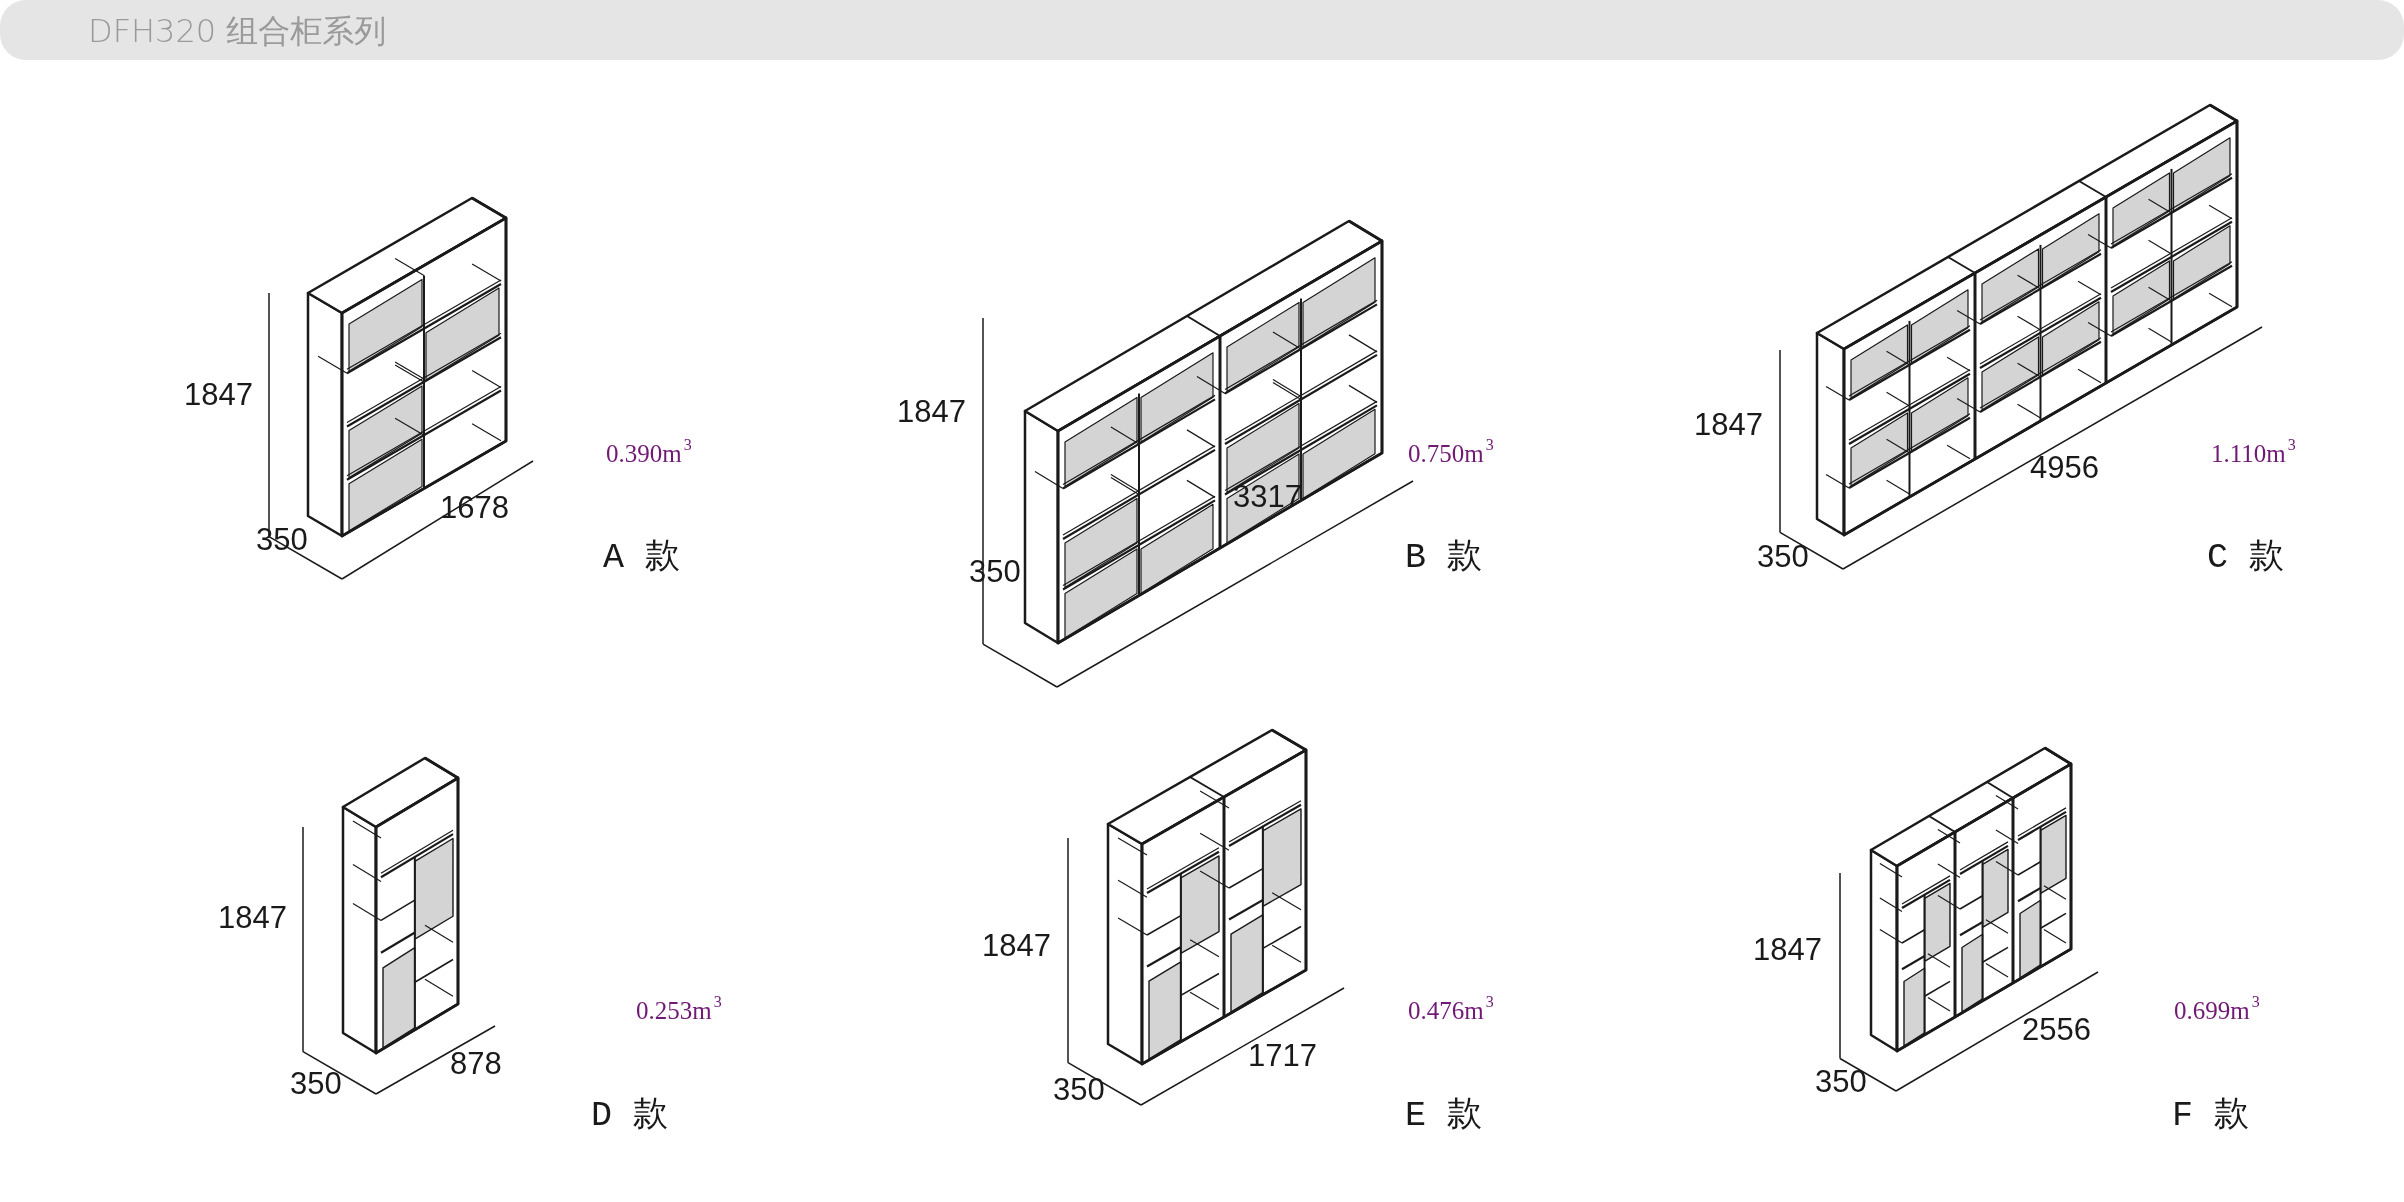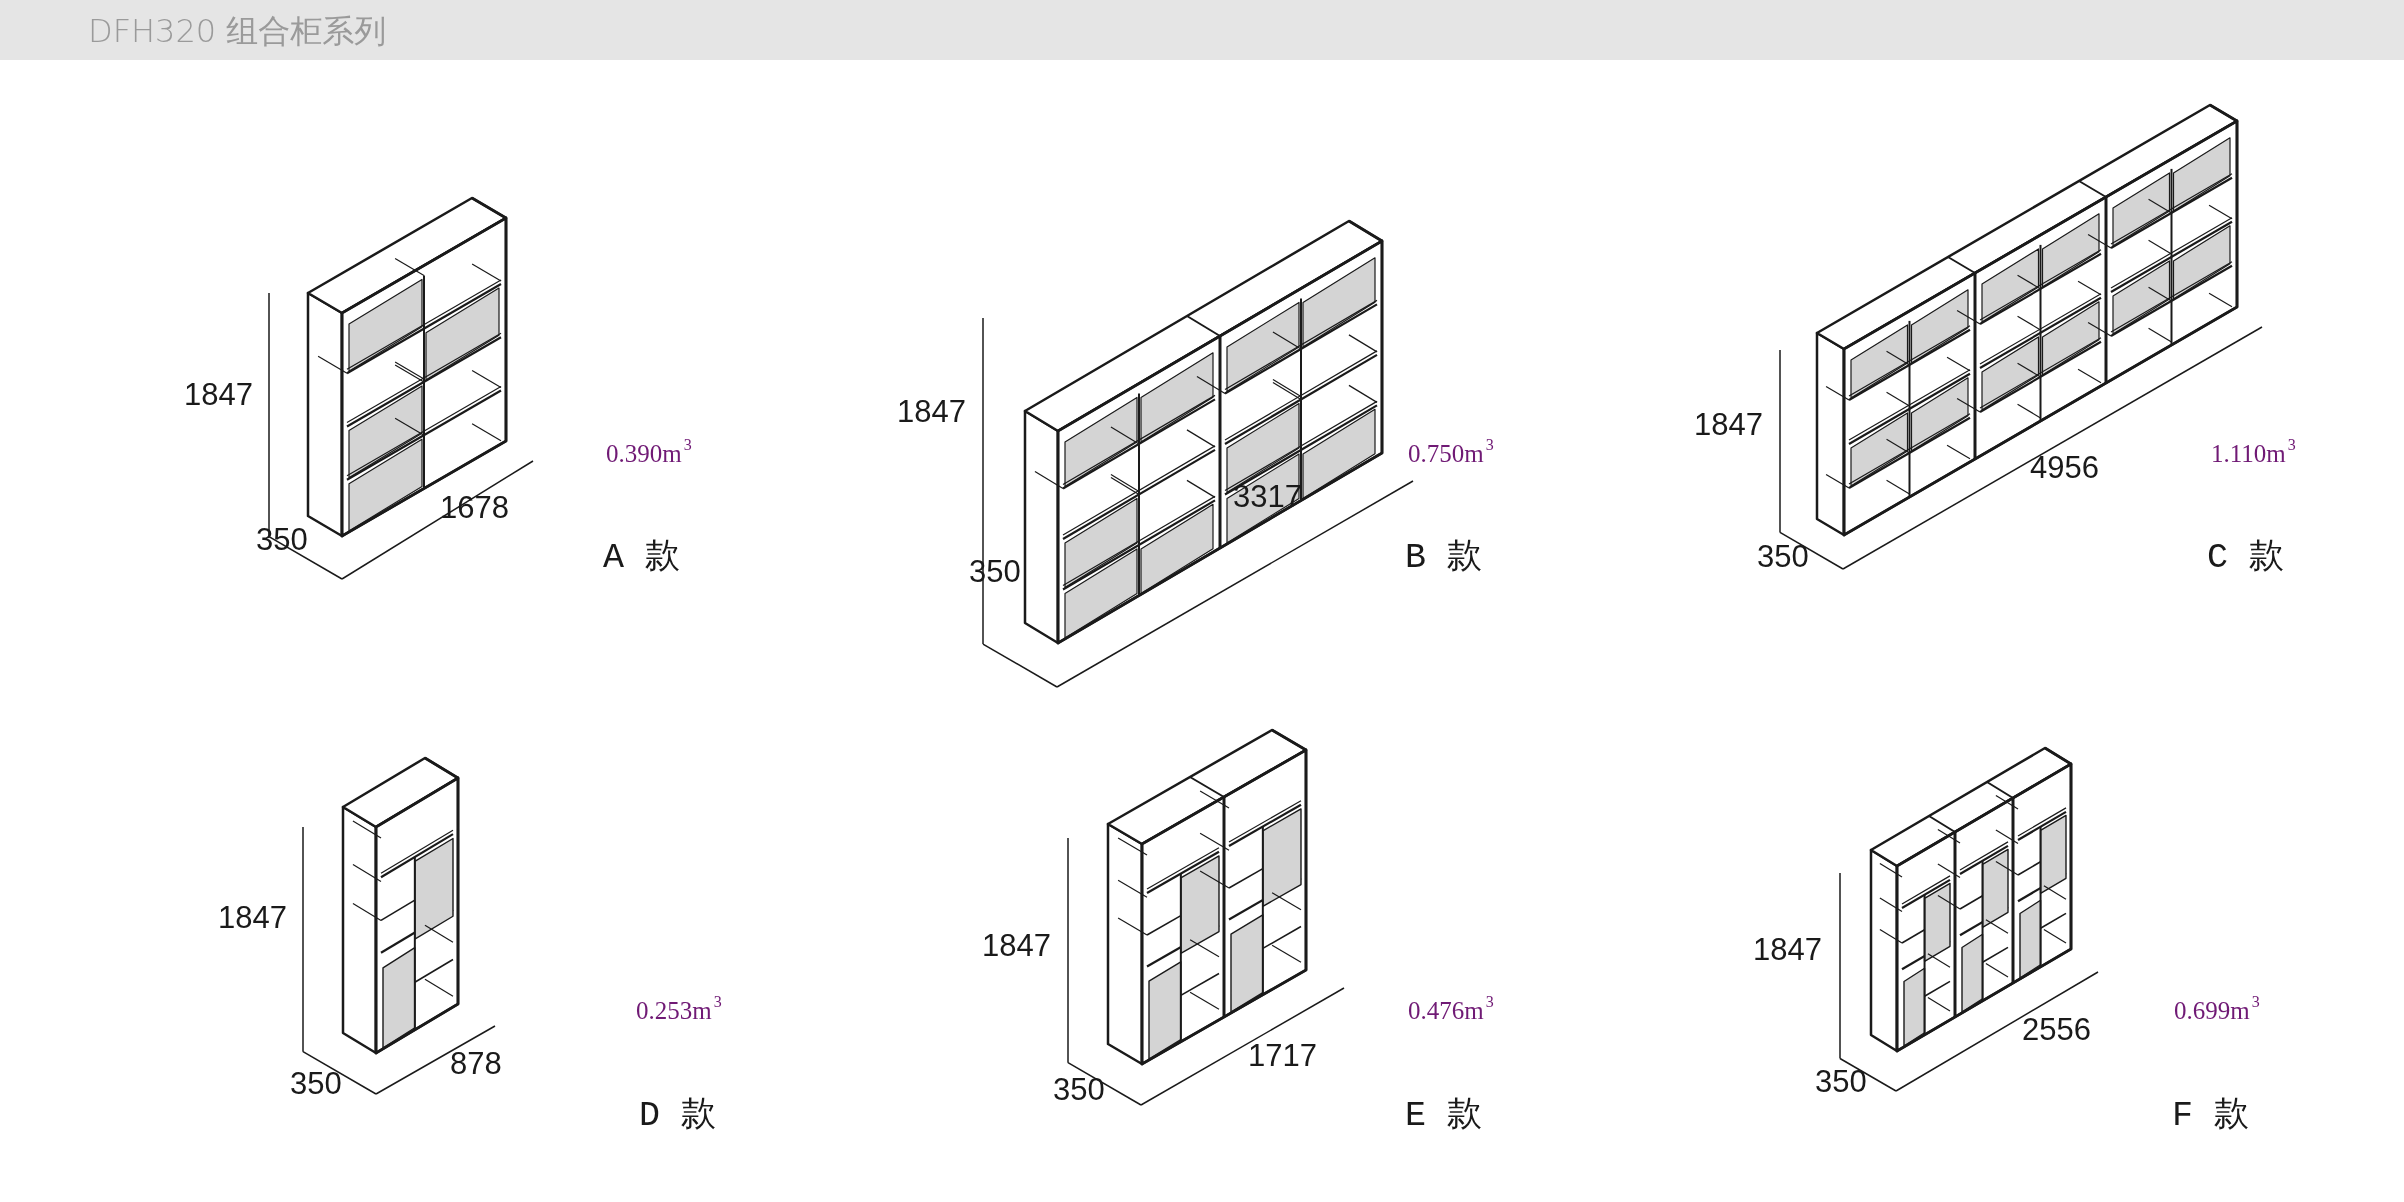--- a/index.html
+++ b/index.html
@@ -1,17 +1,17 @@
 <!DOCTYPE html>
 <html><head>
 <meta charset="utf-8">
 <style>
   html,body{margin:0;padding:0;background:#fff;}
   body{width:2404px;height:1202px;position:relative;overflow:hidden;font-family:"Liberation Sans","DejaVu Sans",sans-serif;}
-  .header{position:absolute;left:0;top:0;width:2404px;height:60px;background:#e5e5e5;}
+  .header{position:absolute;left:0;top:0;width:2404px;height:60px;background:#e5e5e5;border-radius:26px;}
   .header-title{position:absolute;left:88px;top:10px;font-size:32px;color:#9a9a9a;font-family:"DejaVu Sans",sans-serif;font-weight:300;letter-spacing:0px;}
   svg#drawing{position:absolute;left:0;top:0;width:2404px;height:1202px;}
   .lbl{position:absolute;white-space:nowrap;}
   .dim{font-size:31px;color:#1a1a1a;font-family:"Liberation Sans",sans-serif;}
   .vol{font-size:25px;color:#701a75;font-family:Liberation Serif, serif;}
   .vol sup{font-size:16px;vertical-align:top;position:relative;top:-4px;margin-left:2px;}
   .model{font-size:35px;color:#1a1a1a;font-family:Liberation Mono, monospace;}
 </style>
 </head>
 <body>
@@ -290,21 +290,21 @@
   <span class="lbl dim" style="left: 1694px; top: 407px;">1847</span>
   <span class="lbl dim" style="left: 1757px; top: 539px;">350</span>
   <span class="lbl dim" style="left: 2030px; top: 450px;">4956</span>
   <span class="lbl vol" style="left: 2211px; top: 440px;"><span>1.110m</span><sup>3</sup></span>
   <span class="lbl model" style="left: 2207px; top: 532px;">C 款</span>
 
   <span class="lbl dim" style="left: 218px; top: 900px;">1847</span>
   <span class="lbl dim" style="left: 290px; top: 1066px;">350</span>
   <span class="lbl dim" style="left: 450px; top: 1046px;">878</span>
   <span class="lbl vol" style="left: 594px; top: 997px; margin-left: 42px;"><span>0.253m</span><sup>3</sup></span>
-  <span class="lbl model" style="left: 591px; top: 1090px; margin-left: 48px;">D 款</span>
+  <span class="lbl model" style="left: 591px; top: 1090px;">D 款</span>
 
   <span class="lbl dim" style="left: 982px; top: 928px;">1847</span>
   <span class="lbl dim" style="left: 1053px; top: 1072px;">350</span>
   <span class="lbl dim" style="left: 1248px; top: 1038px;">1717</span>
   <span class="lbl vol" style="left: 1408px; top: 997px; text-align: center;"><span>0.476m</span><sup>3</sup></span>
   <span class="lbl model" style="left: 1405px; top: 1090px;">E 款</span>
 
   <span class="lbl dim" style="left: 1753px; top: 932px;">1847</span>
   <span class="lbl dim" style="left: 1815px; top: 1064px;">350</span>
   <span class="lbl dim" style="left: 2022px; top: 1012px;">2556</span>

